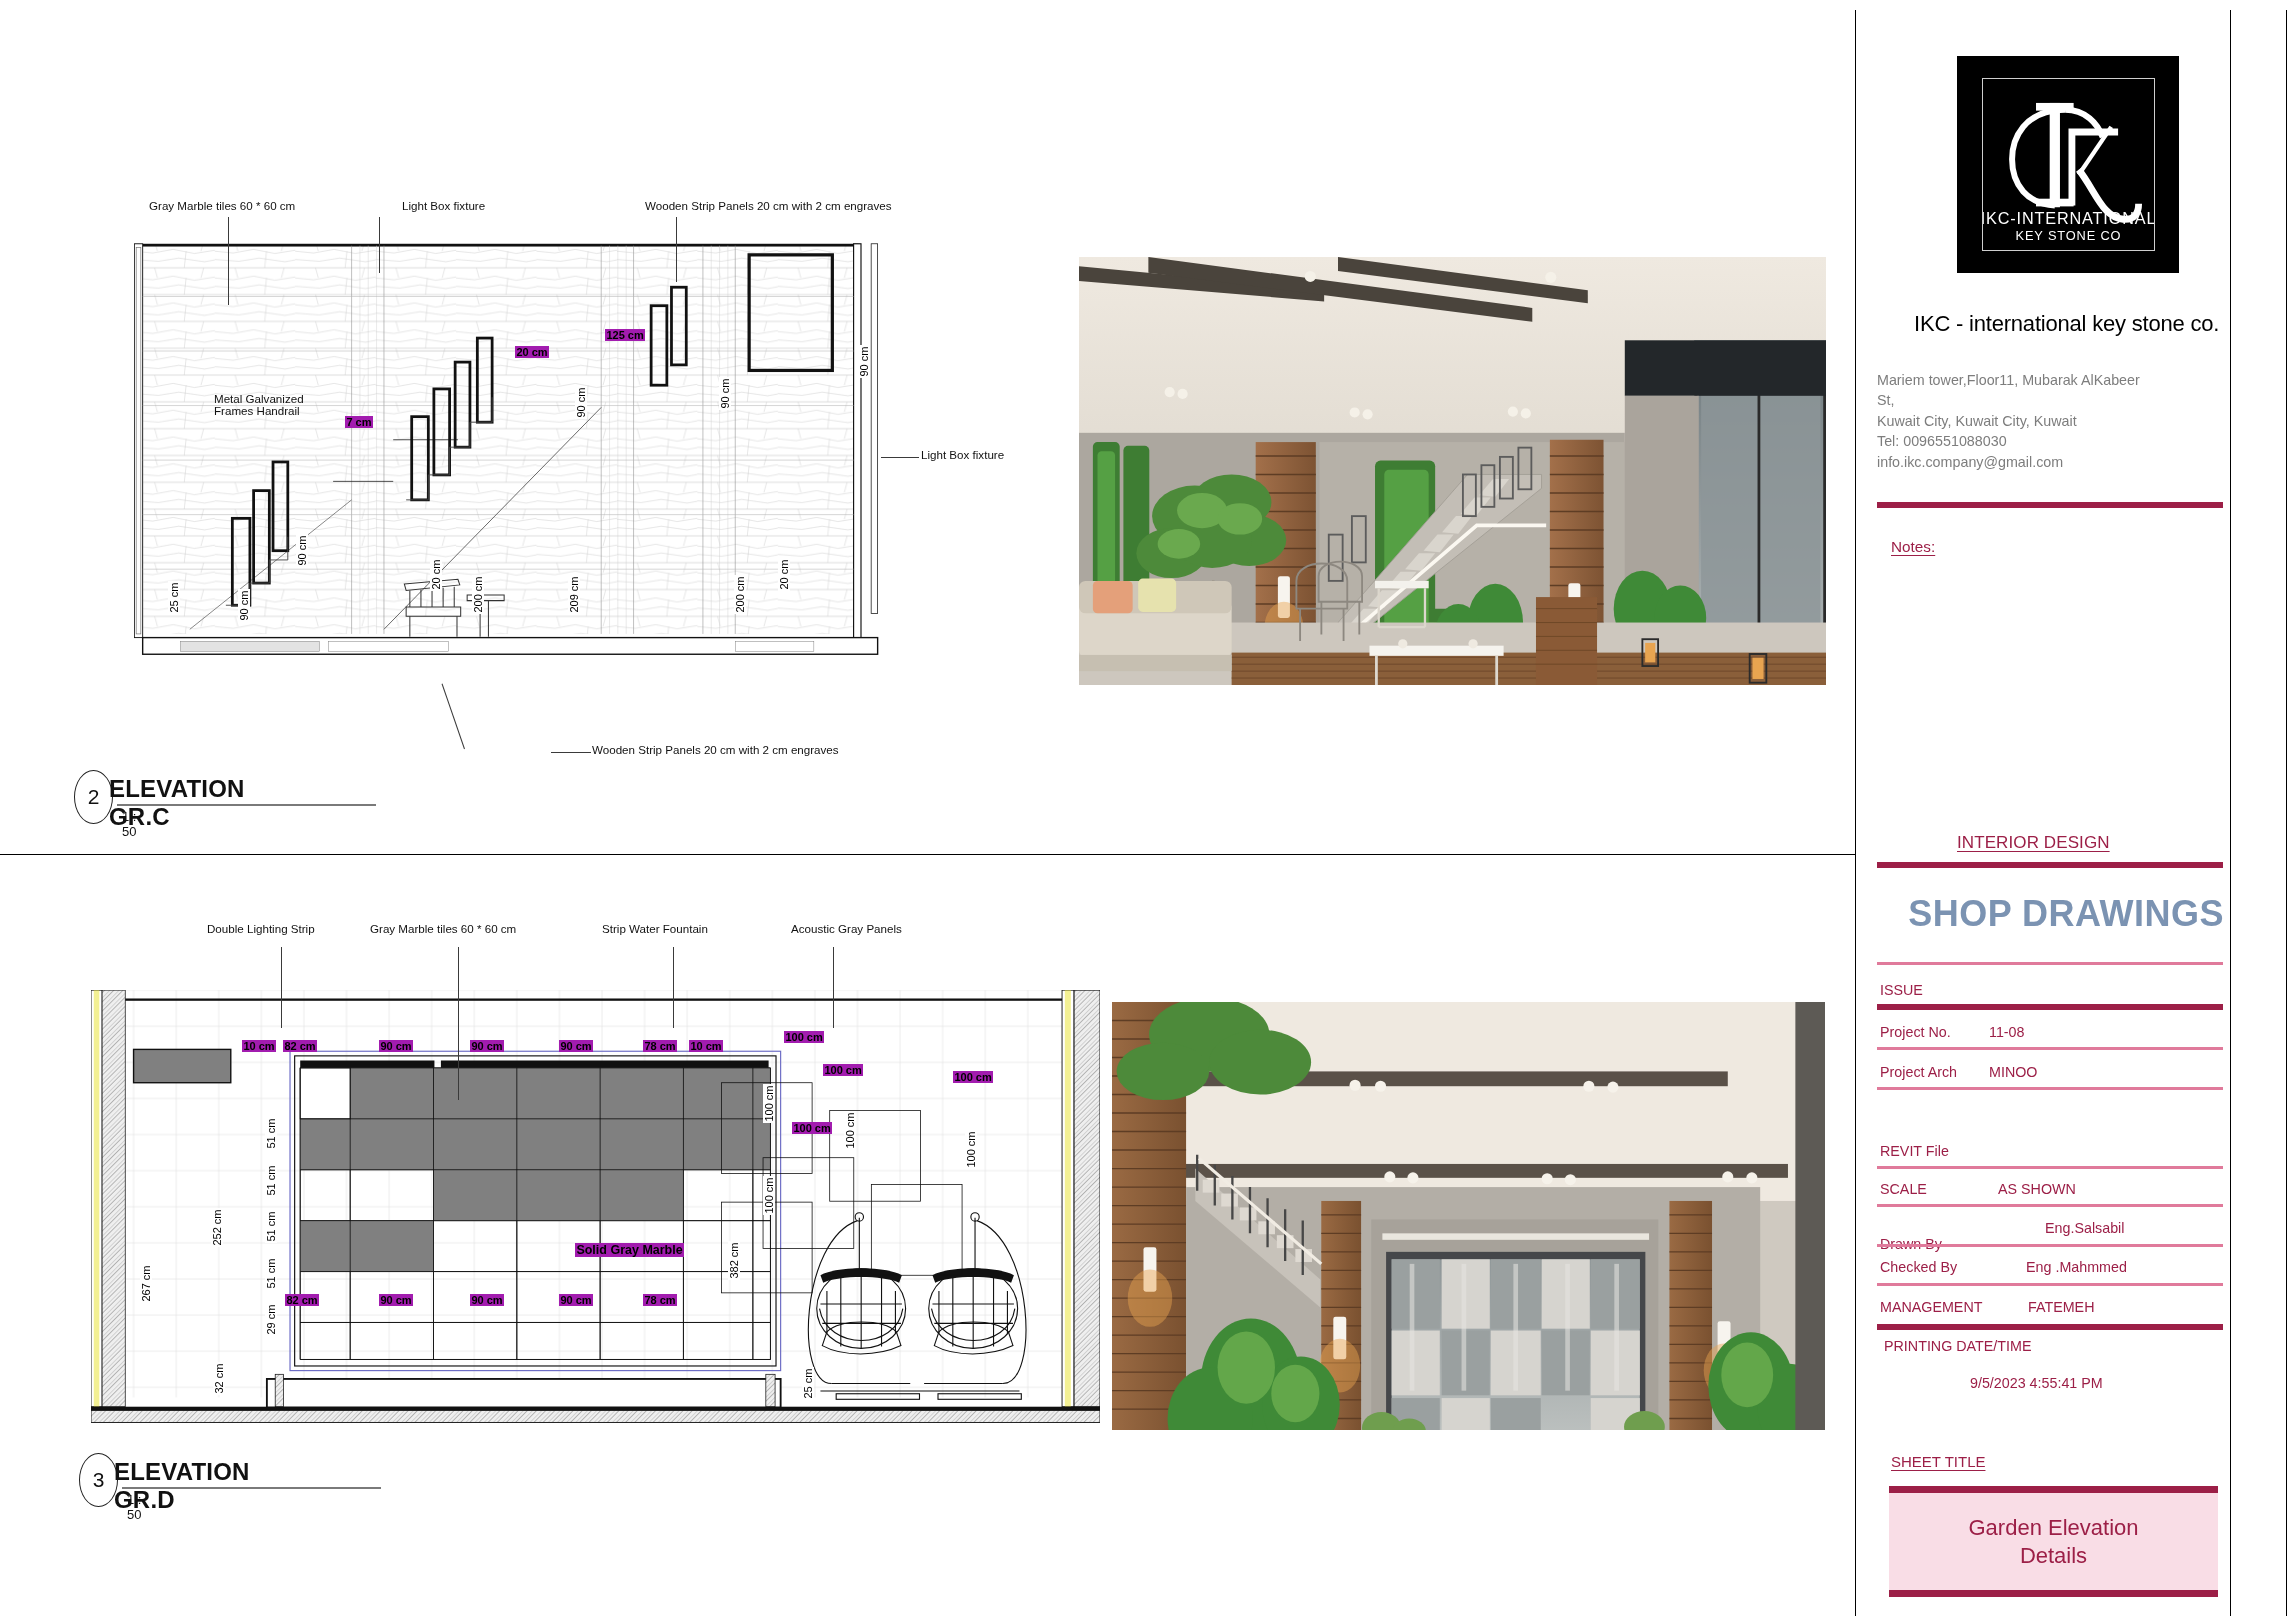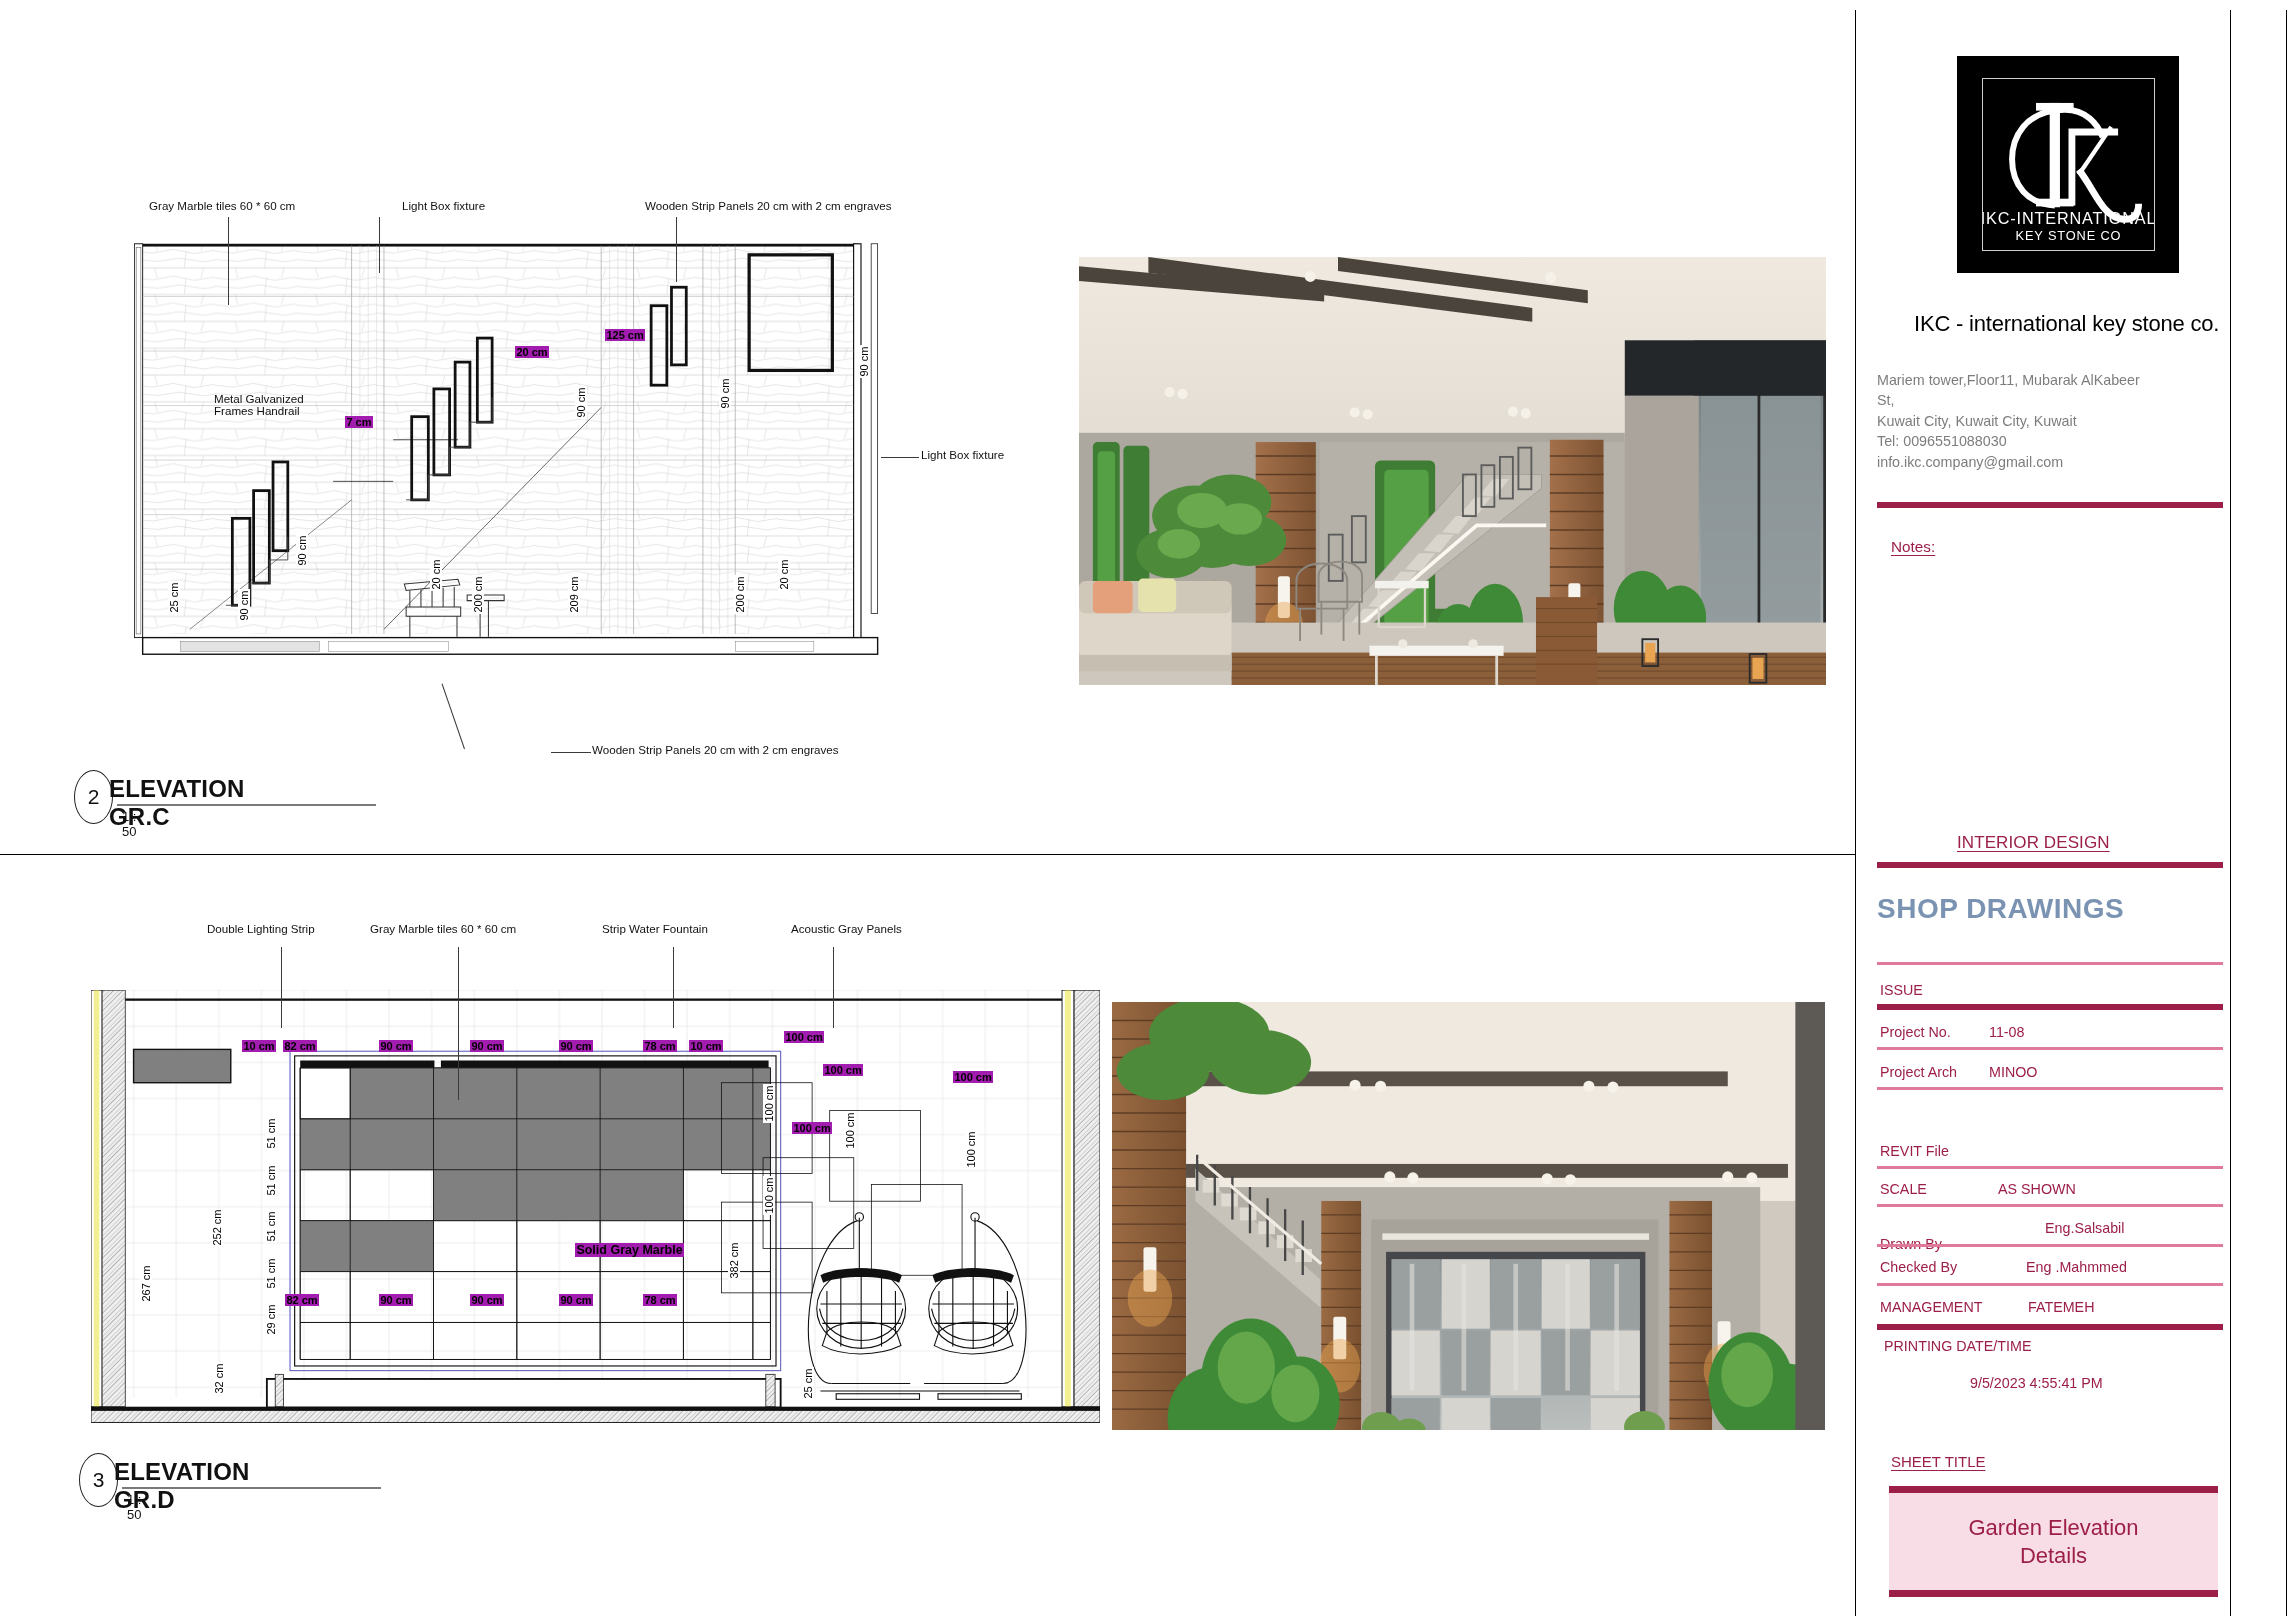--- a/index.html
+++ b/index.html
@@ -27,22 +27,22 @@
 
   .rule{position:absolute;background:#9c1f47;}
   .rule-thin{height:3.2px;background:#e07a9b;}
   .rule-thick{height:6px;background:#9c1f47;}
 
   .notes-lbl{position:absolute;left:1891px;top:538px;font-size:15.3px;color:#9c1f47;
      text-decoration:underline;text-underline-offset:2.8px;}
 
   .id-lbl{position:absolute;left:1957px;top:833px;font-size:17px;color:#9c1f47;
      text-decoration:underline;text-underline-offset:3.2px;letter-spacing:0.1px;}
-  .shop-dwg{position:absolute;left:1877px;top:893px;width:347px;text-align:left;
-     font-size:28px;font-weight:bold;color:#7b93b2;letter-spacing:0.5px;}
+  .shop-dwg{position:absolute;left:1877px;top:893px;width:347px;text-align:right;
+     font-size:36px;font-weight:bold;color:#7b93b2;letter-spacing:0.5px;}
 
   .fld{position:absolute;font-size:14.3px;color:#9c1f47;white-space:nowrap;}
 
   .sheet-title-lbl{position:absolute;left:1891px;top:1453px;font-size:15px;color:#9c1f47;
      text-decoration:underline;text-underline-offset:2.8px;}
   .sheet-title-box{position:absolute;left:1889px;top:1486px;width:329px;height:97px;background:#f9dde6;
      border-top:7.4px solid #9c1f47;border-bottom:7.4px solid #9c1f47;
      display:flex;align-items:center;justify-content:center;text-align:center;}
   .sheet-title-txt{font-size:22px;line-height:28px;color:#9c1f47;}
 

